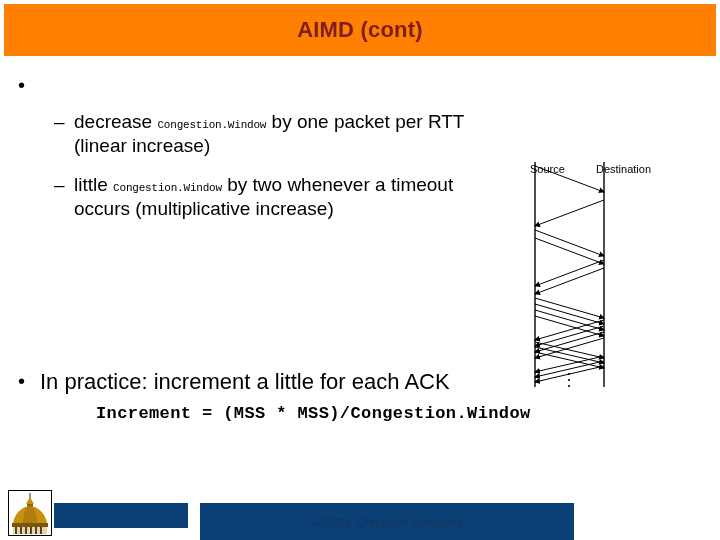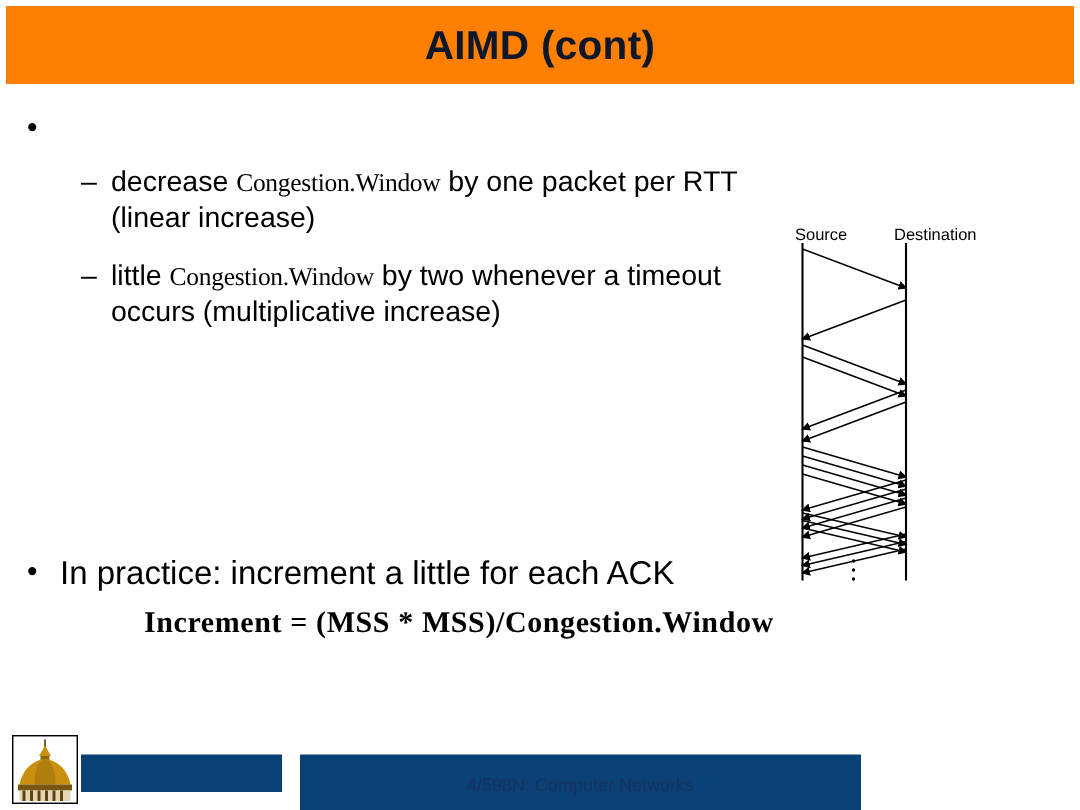--- a/index.html
+++ b/index.html
@@ -22,22 +22,22 @@
     left: 4px;
     top: 4px;
     width: 712px;
     height: 52px;
     background: #FF8000;
     display: flex;
     align-items: center;
     justify-content: center;
   }
   .title-text {
-    color: #0f172a;
-    font-size: 27px;
+    color: #7f1d1d;
+    font-size: 22px;
     font-weight: bold;
     letter-spacing: 0.2px;
     line-height: 1;
   }
 
   
   .content {
     position: absolute;
     left: 0;
     top: 60px;
@@ -71,50 +71,51 @@
     width: 20px;
     flex: 0 0 20px;
     font-size: 19px;
     line-height: 1.25;
   }
   .bullet-l2 .txt {
     max-width: 430px;
   }
 
   .mono {
-    font-family: Liberation Serif, serif;
+    font-family: Liberation Mono, monospace;
+    font-size: 11px;
+    letter-spacing: -0.2px;
+  }
+  .ital {
+  }
+
+  
+  .code-line {
+    position: absolute;
+    font-family: Liberation Mono, monospace;
     font-size: 17px;
-    letter-spacing: -0.2px;
-  }
-  .ital {
-  }
-
-  
-  .code-line {
-    position: absolute;
-    font-family: Liberation Serif, serif;
-    font-size: 20px;
     font-weight: bold;
     letter-spacing: 0.4px;
     white-space: pre;
   }
 
   
   .diagram {
     position: absolute;
     left: 515px;
     top: 92px;
     width: 180px;
     height: 240px;
   }
   .diagram-label {
     position: absolute;
     font-size: 11px;
     line-height: 1;
     white-space: nowrap;
+    margin-top: 12px;
   }
   .diagram svg {
     position: absolute;
     left: 0;
     top: 0;
   }
 
   
   .footer-logo {
     position: absolute;

